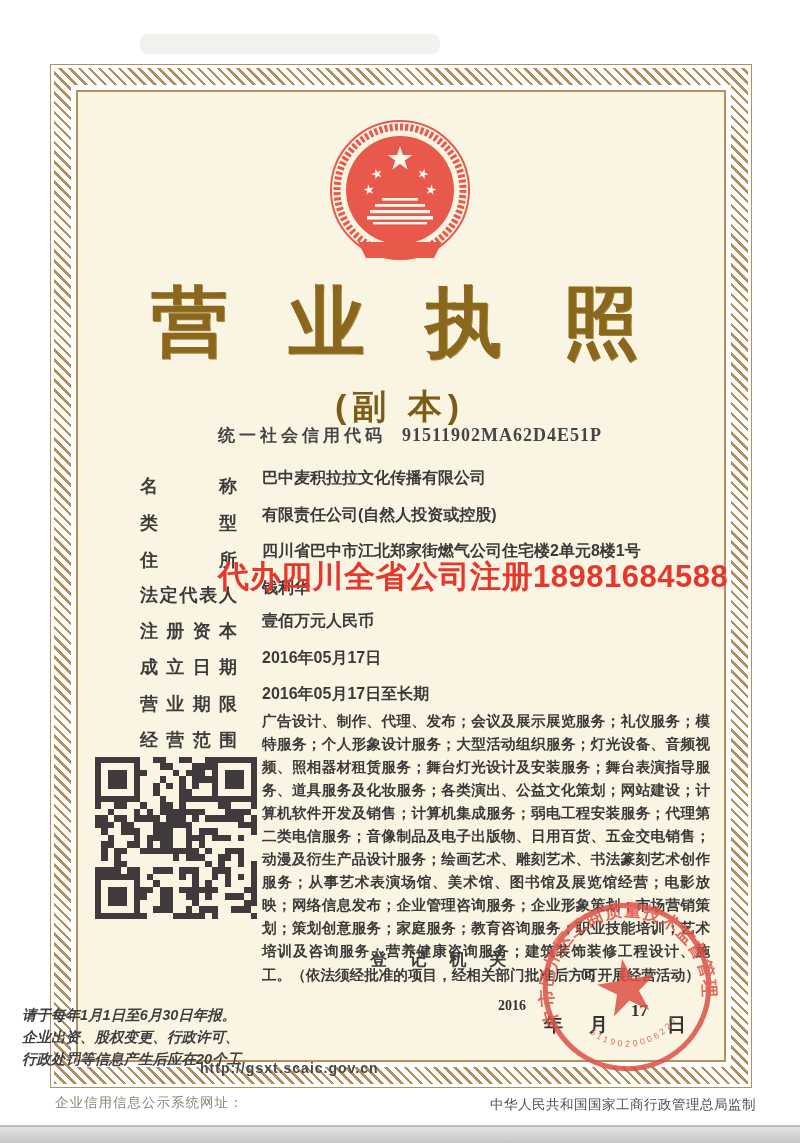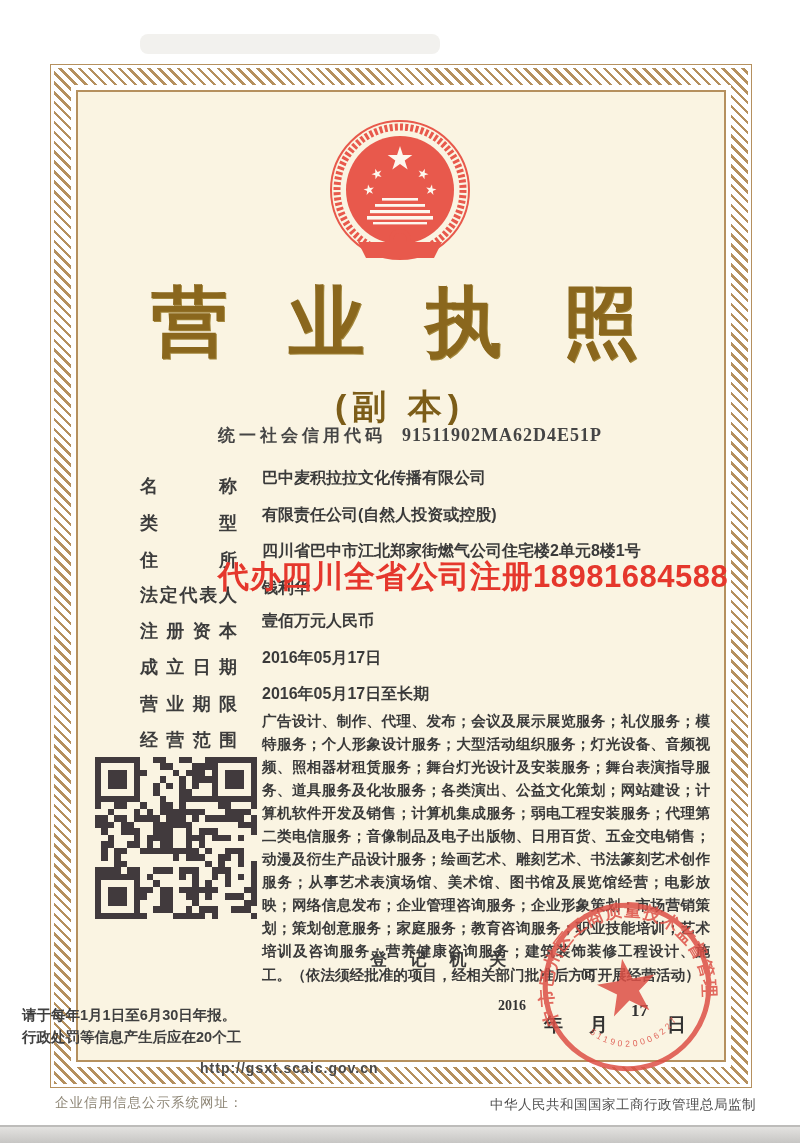--- a/index.html
+++ b/index.html
@@ -36,21 +36,21 @@
   .qr{left:95px;top:757px;width:162px;height:162px;display:grid;
     grid-template-columns:repeat(25,1fr);grid-template-rows:repeat(25,1fr);}
   .qr div{background:transparent;}
   .qr div.d{background:#413a3d;}
   .reg-authority{left:370px;top:948px;font-size:17px;font-weight:bold;color:#3c3c3c;
     letter-spacing:6px;word-spacing:6px;white-space:nowrap;}
   .date-part{color:#333;font-family:"Liberation Serif",serif;font-weight:bold;white-space:nowrap;}
   .seal{left:535px;top:895px;width:184px;height:184px;transform:rotate(-10deg);opacity:.85;}
   
   .notice{left:22px;top:1005px;width:240px;font-size:14.5px;font-weight:bold;color:#3f3f3f;
-    line-height:1.5;}
+    line-height:1.5;font-style:italic;}
   .notice div{white-space:nowrap;}
   .site-url{left:200px;top:1060px;font-size:14px;font-weight:bold;color:#4a4a4a;
     letter-spacing:1px;font-family:Liberation Sans, sans-serif;}
   .site-label{left:55px;top:1094px;font-size:13.5px;color:#8c8474;letter-spacing:1px;}
   .issuer{left:490px;top:1096px;font-size:13.5px;color:#4f4f4f;letter-spacing:0.5px;white-space:nowrap;}
 </style>
 </head>
 <body>
 
 <div class="abs scan-artifact"></div>
@@ -763,17 +763,18 @@
   <text fill="#dd5046" font-size="17" font-weight="bold" letter-spacing="1">
     <textPath href="#sealTop" startOffset="50%" text-anchor="middle">巴中市巴州区工商质量技术监督管理局</textPath>
   </text>
   <text fill="#dd5046" font-size="8.5" letter-spacing="3">
     <textPath href="#sealNum" startOffset="50%" text-anchor="middle">5119020006227</textPath>
   </text>
 </svg>
 
 <div class="abs notice">
   <div>请于每年1月1日至6月30日年报。</div>
+  <div>企业出资、股权变更、行政许可、</div>
   <div>行政处罚等信息产生后应在20个工</div>
 </div>
 <div class="abs site-url">http://gsxt.scaic.gov.cn</div>
 <div class="abs site-label">企业信用信息公示系统网址：</div>
 <div class="abs issuer">中华人民共和国国家工商行政管理总局监制</div>
 
 </body></html>

